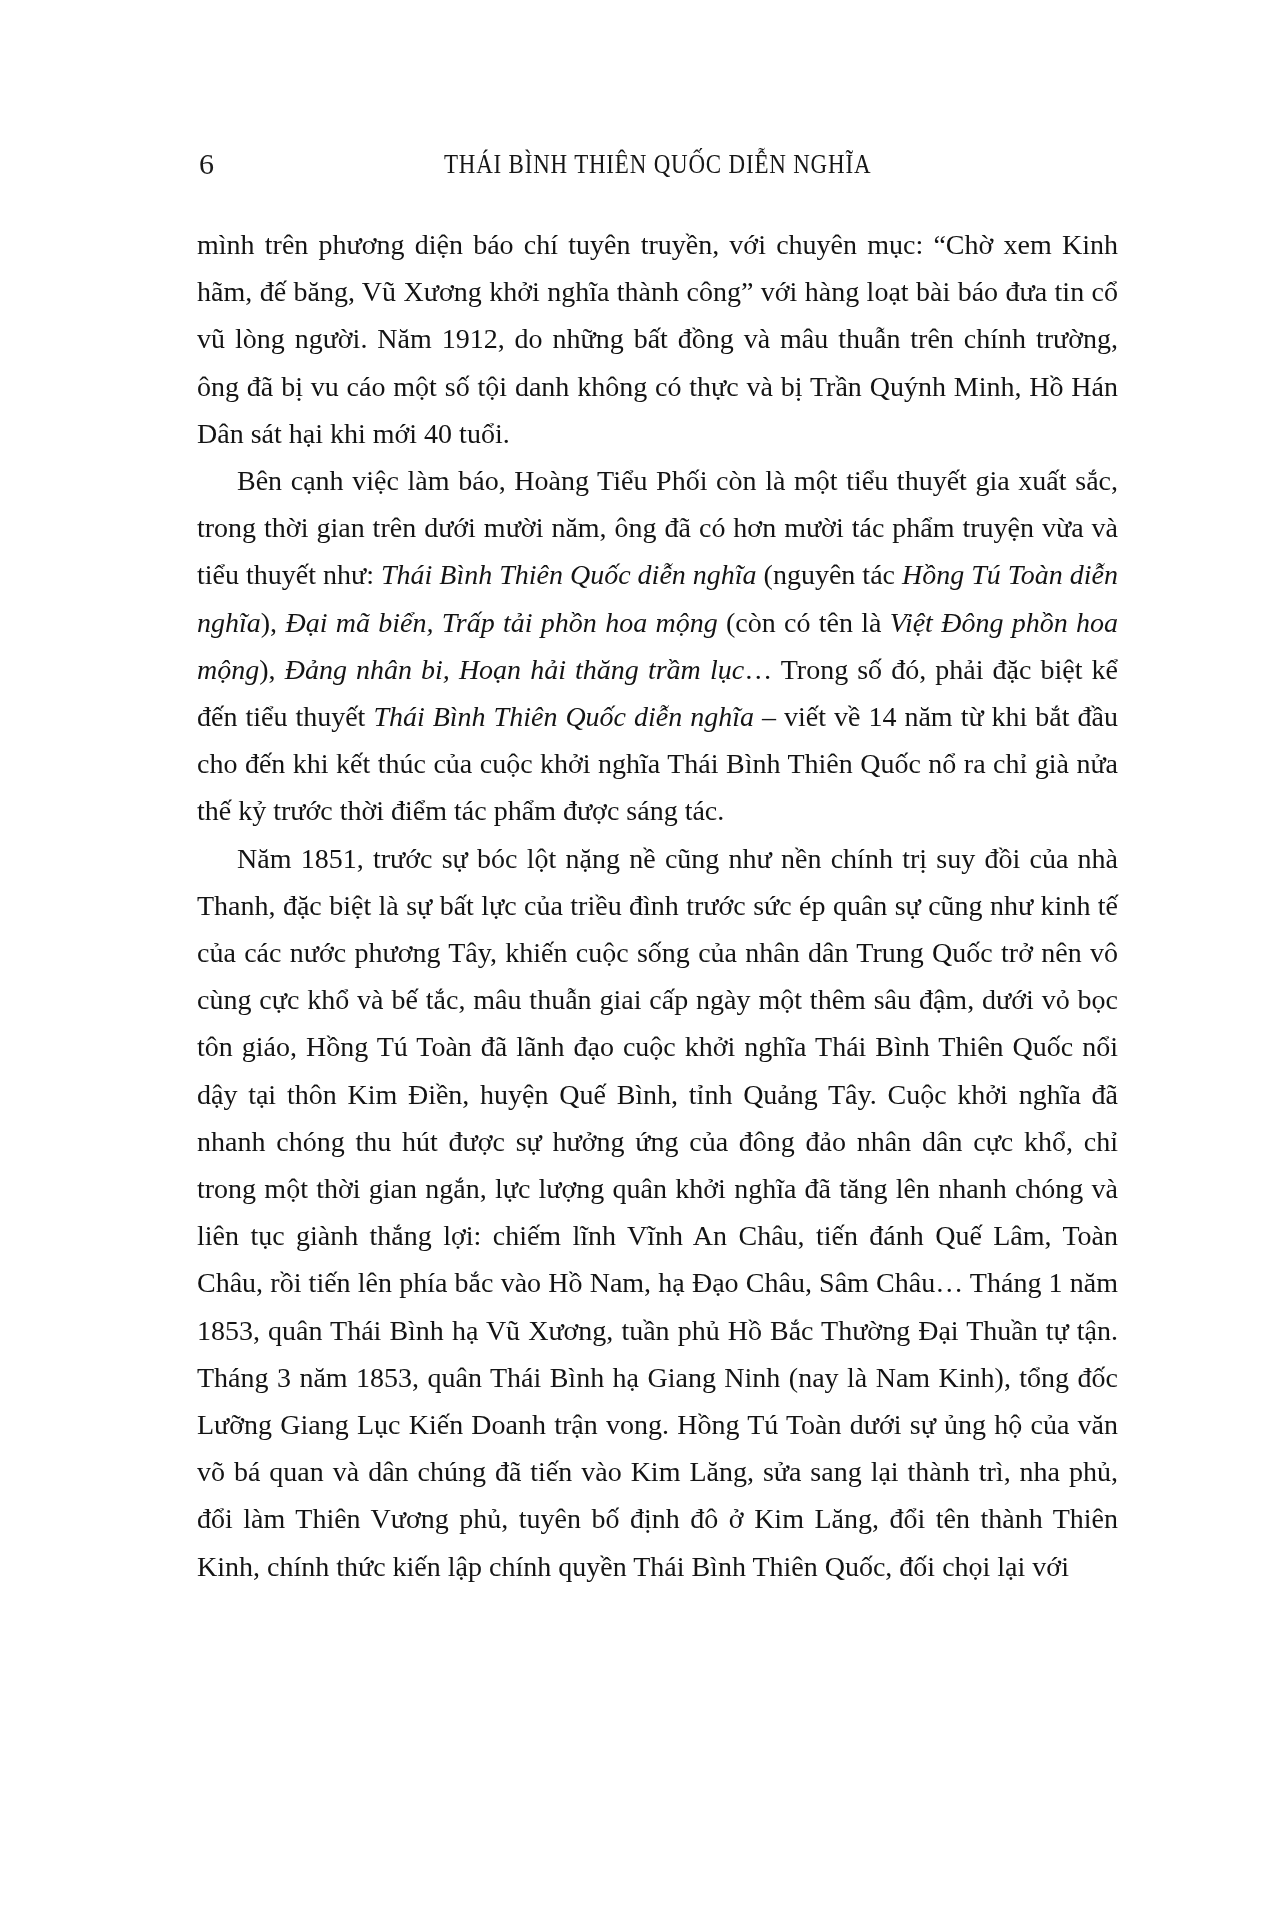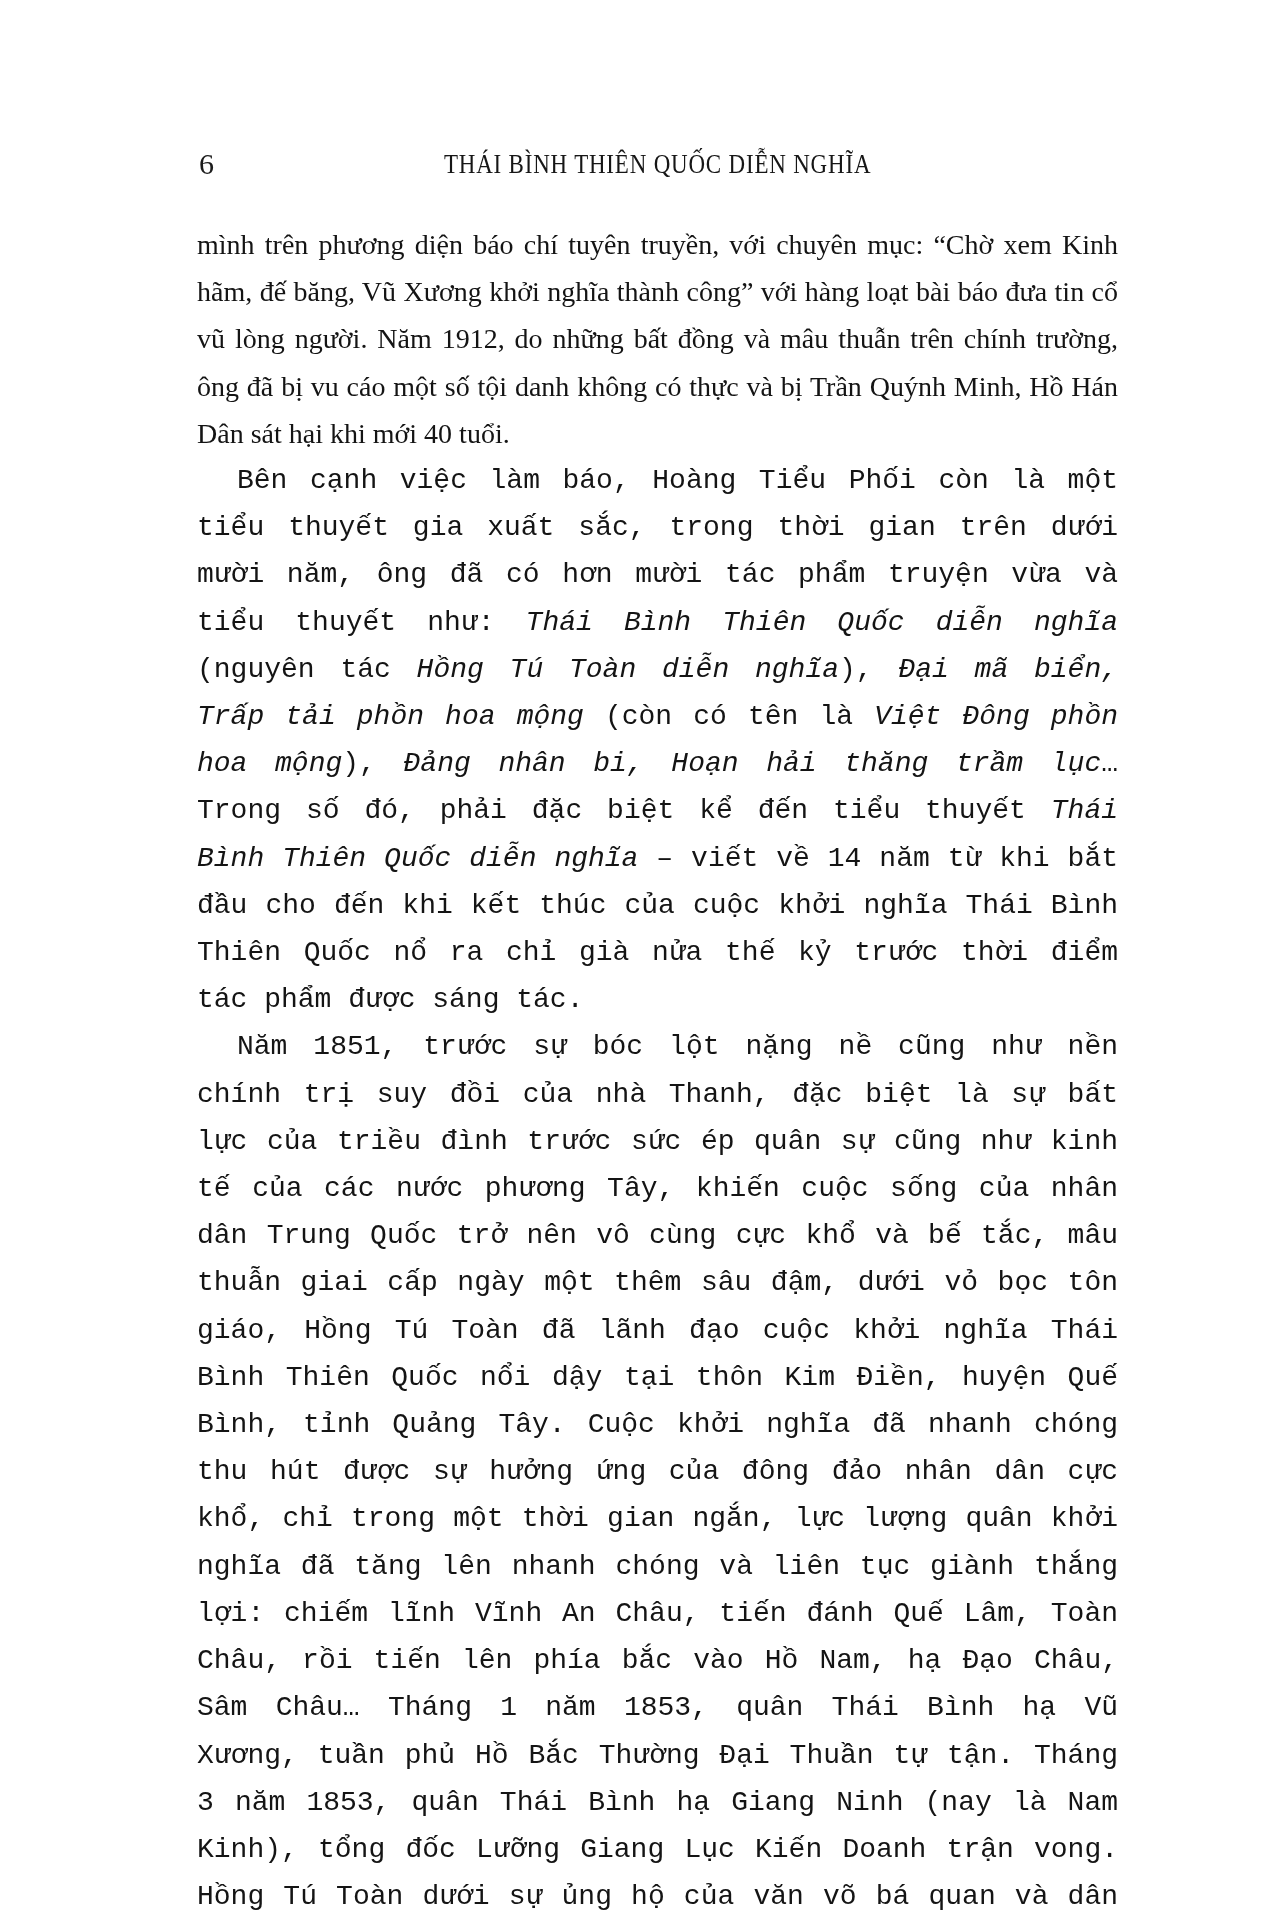--- a/index.html
+++ b/index.html
@@ -53,21 +53,20 @@
     line-height: 47.2px;
     text-align: justify;
     color: #141414;
   }
   .body-text p {
     margin: 0;
     padding: 0;
   }
   .body-text p.indent {
     text-indent: 40px;
-    font-family: Liberation Mono, monospace;
   }
   .it {
     font-style: italic;
   }
 </style>
 </head>
 <body>
 
 <div class="page">
 

